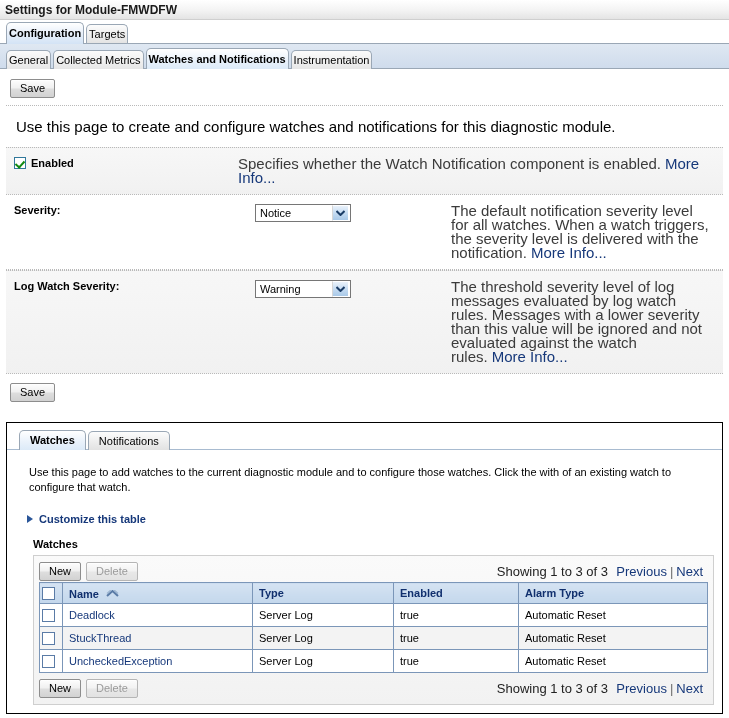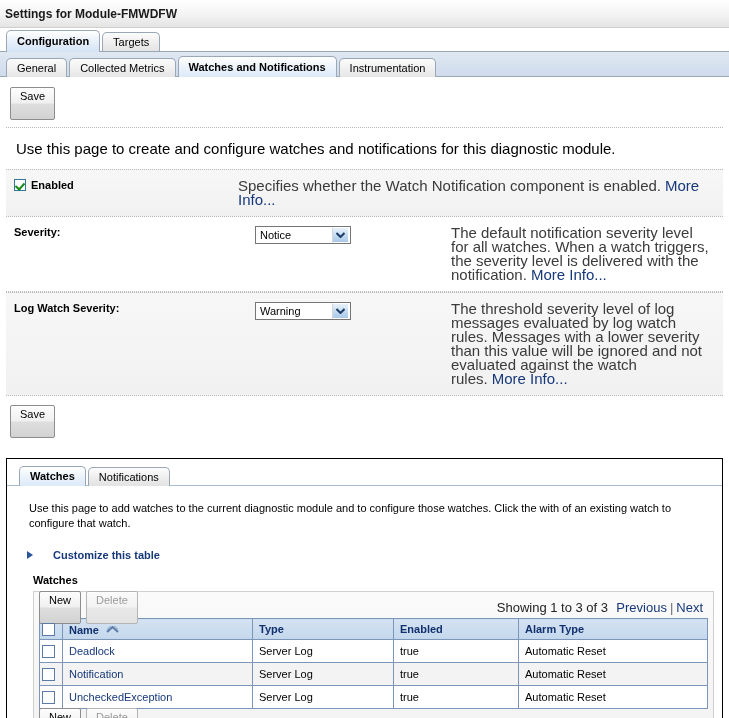--- a/index.html
+++ b/index.html
@@ -12,21 +12,21 @@
     height: 718px;
     font-family: "Liberation Sans", sans-serif;
     font-size: 11px;
     color: #000000;
     overflow: hidden;
     position: relative;
   }
 
   
   .titlebar {
-    height: 28px;
+    height: 20px;
     background: linear-gradient(to bottom, #ffffff 0%, #f3f3f3 55%, #e4e4e4 100%);
     border-bottom: 1px solid #cfcfcf;
     display: flex;
     align-items: center;
     padding-left: 5px;
     box-sizing: border-box;
   }
   .titlebar-text {
     font-size: 12px;
     font-weight: bold;
@@ -41,21 +41,21 @@
     padding-left: 6px;
     box-sizing: border-box;
     display: flex;
     align-items: flex-end;
     background: #ffffff;
   }
   .tab {
     position: relative;
     height: 19px;
     line-height: 19px;
-    padding: 0 10px;
+    padding: 0 2px;
     font-size: 11px;
     color: #000;
     border: 1px solid #9aa7b5;
     border-bottom: none;
     border-radius: 5px 5px 0 0;
     background: linear-gradient(to bottom, #fcfcfc 0%, #f0f0f0 45%, #e2e2e2 100%);
     margin-right: 2px;
     white-space: nowrap;
     box-sizing: content-box;
     top: 1px;
@@ -96,21 +96,21 @@
     background: #ffffff;
     border-top: 1px solid #9aa7b5;
   }
 
   
   .btn {
     display: inline-block;
     font-family: "Liberation Sans", sans-serif;
     font-size: 11px;
     color: #000;
-    padding: 1px 9px 16px 9px;
+    padding: 1px 9px 2px 9px;
     border: 1px solid #8d8d8d;
     border-radius: 2px;
     background: linear-gradient(to bottom, #fdfdfd 0%, #f0f0f0 48%, #dedede 52%, #d2d2d2 100%);
     cursor: pointer;
     line-height: 14px;
     box-shadow: 0 1px 0 rgba(255,255,255,0.7) inset;
   }
   .btn.disabled {
     color: #9a9a9a;
     border-color: #b5b5b5;
@@ -258,21 +258,21 @@
   .panel-body { padding: 0 0 8px 0; }
   .panel-intro {
     padding: 15px 40px 0 22px;
     line-height: 15px;
     font-size: 11px;
   }
   .customize {
     padding: 18px 0 0 20px;
     display: flex;
     align-items: center;
-    gap: 20px;
+    gap: 6px;
     text-align: right;
   }
   .customize-arrow {
     width: 0; height: 0;
     border-left: 6px solid #2a5699;
     border-top: 4px solid transparent;
     border-bottom: 4px solid transparent;
   }
   .customize-link {
     color: #16387a;
@@ -493,21 +493,21 @@
         <tbody>
           <tr>
             <td class="cbcol"><span class="cbx plain"></span></td>
             <td><a class="row-link" href="#">Deadlock</a></td>
             <td>Server Log</td>
             <td>true</td>
             <td>Automatic Reset</td>
           </tr>
           <tr class="alt">
             <td class="cbcol"><span class="cbx plain"></span></td>
-            <td><a class="row-link" href="#">Notification</a></td>
+            <td><a class="row-link" href="#">StuckThread</a></td>
             <td>Server Log</td>
             <td>true</td>
             <td>Automatic Reset</td>
           </tr>
           <tr>
             <td class="cbcol"><span class="cbx plain"></span></td>
             <td><a class="row-link" href="#">UncheckedException</a></td>
             <td>Server Log</td>
             <td>true</td>
             <td>Automatic Reset</td>

